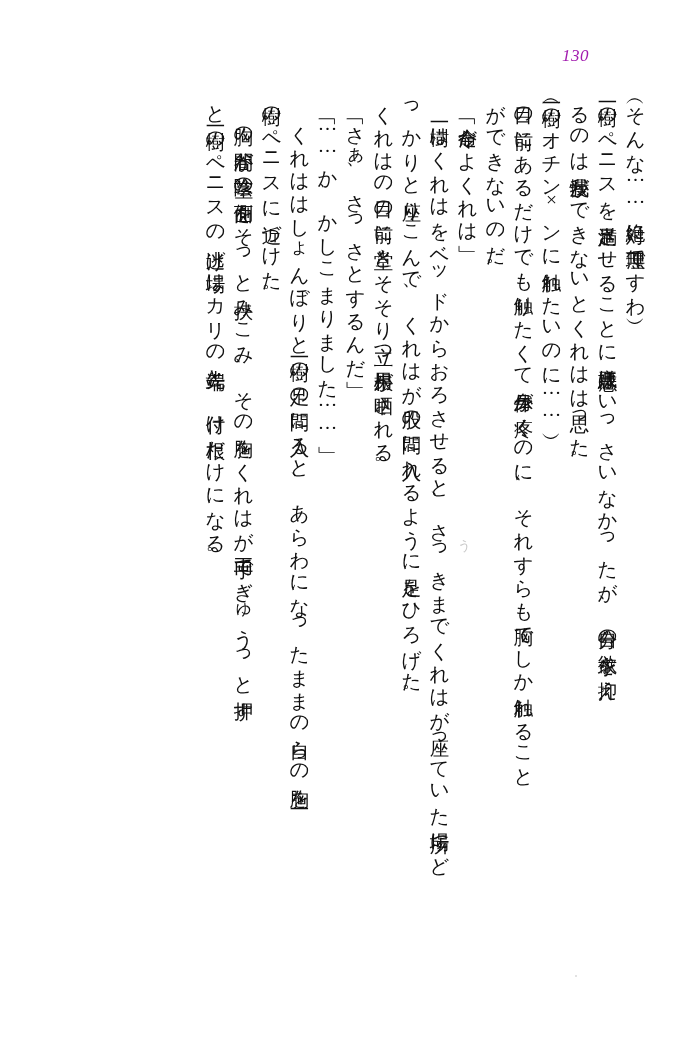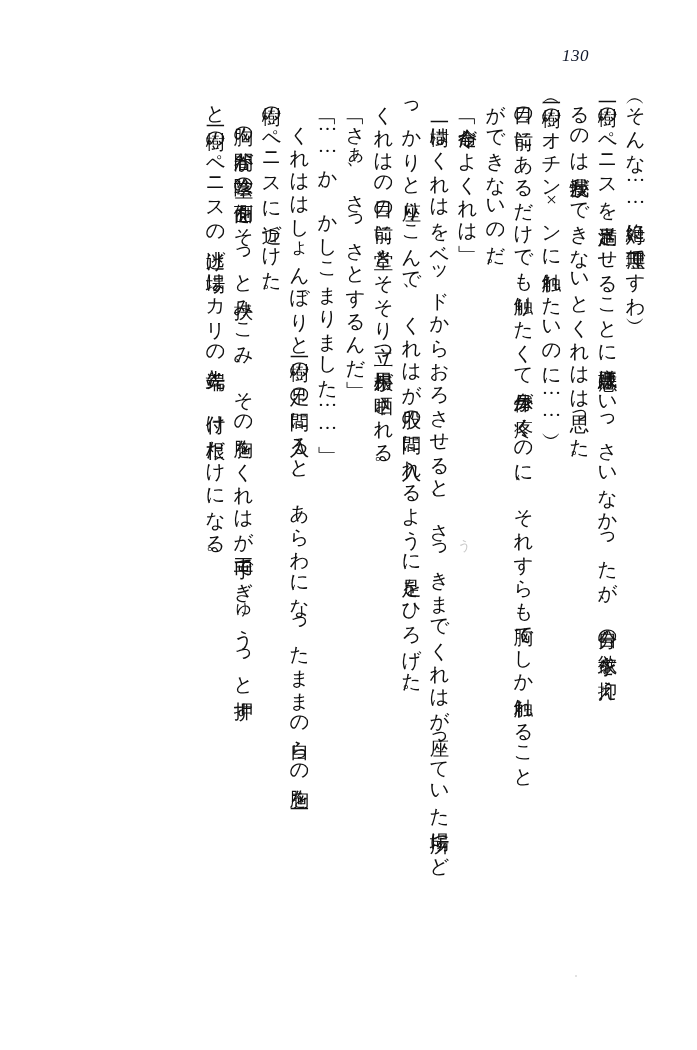--- a/index.html
+++ b/index.html
@@ -17,21 +17,21 @@
   }
 
   
   .page-number {
     position: absolute;
     top: 46px;
     right: 108px;
     font-size: 17px;
     font-style: italic;
     font-family: "Liberation Serif", "DejaVu Serif", serif;
-    color: #0f172a;
+    color: #a21caf;
     letter-spacing: 0.5px;
     text-align: center;
   }
 
   
   .text-block {
     position: absolute;
     top: 92px;
     right: 52px;
     left: 52px;

